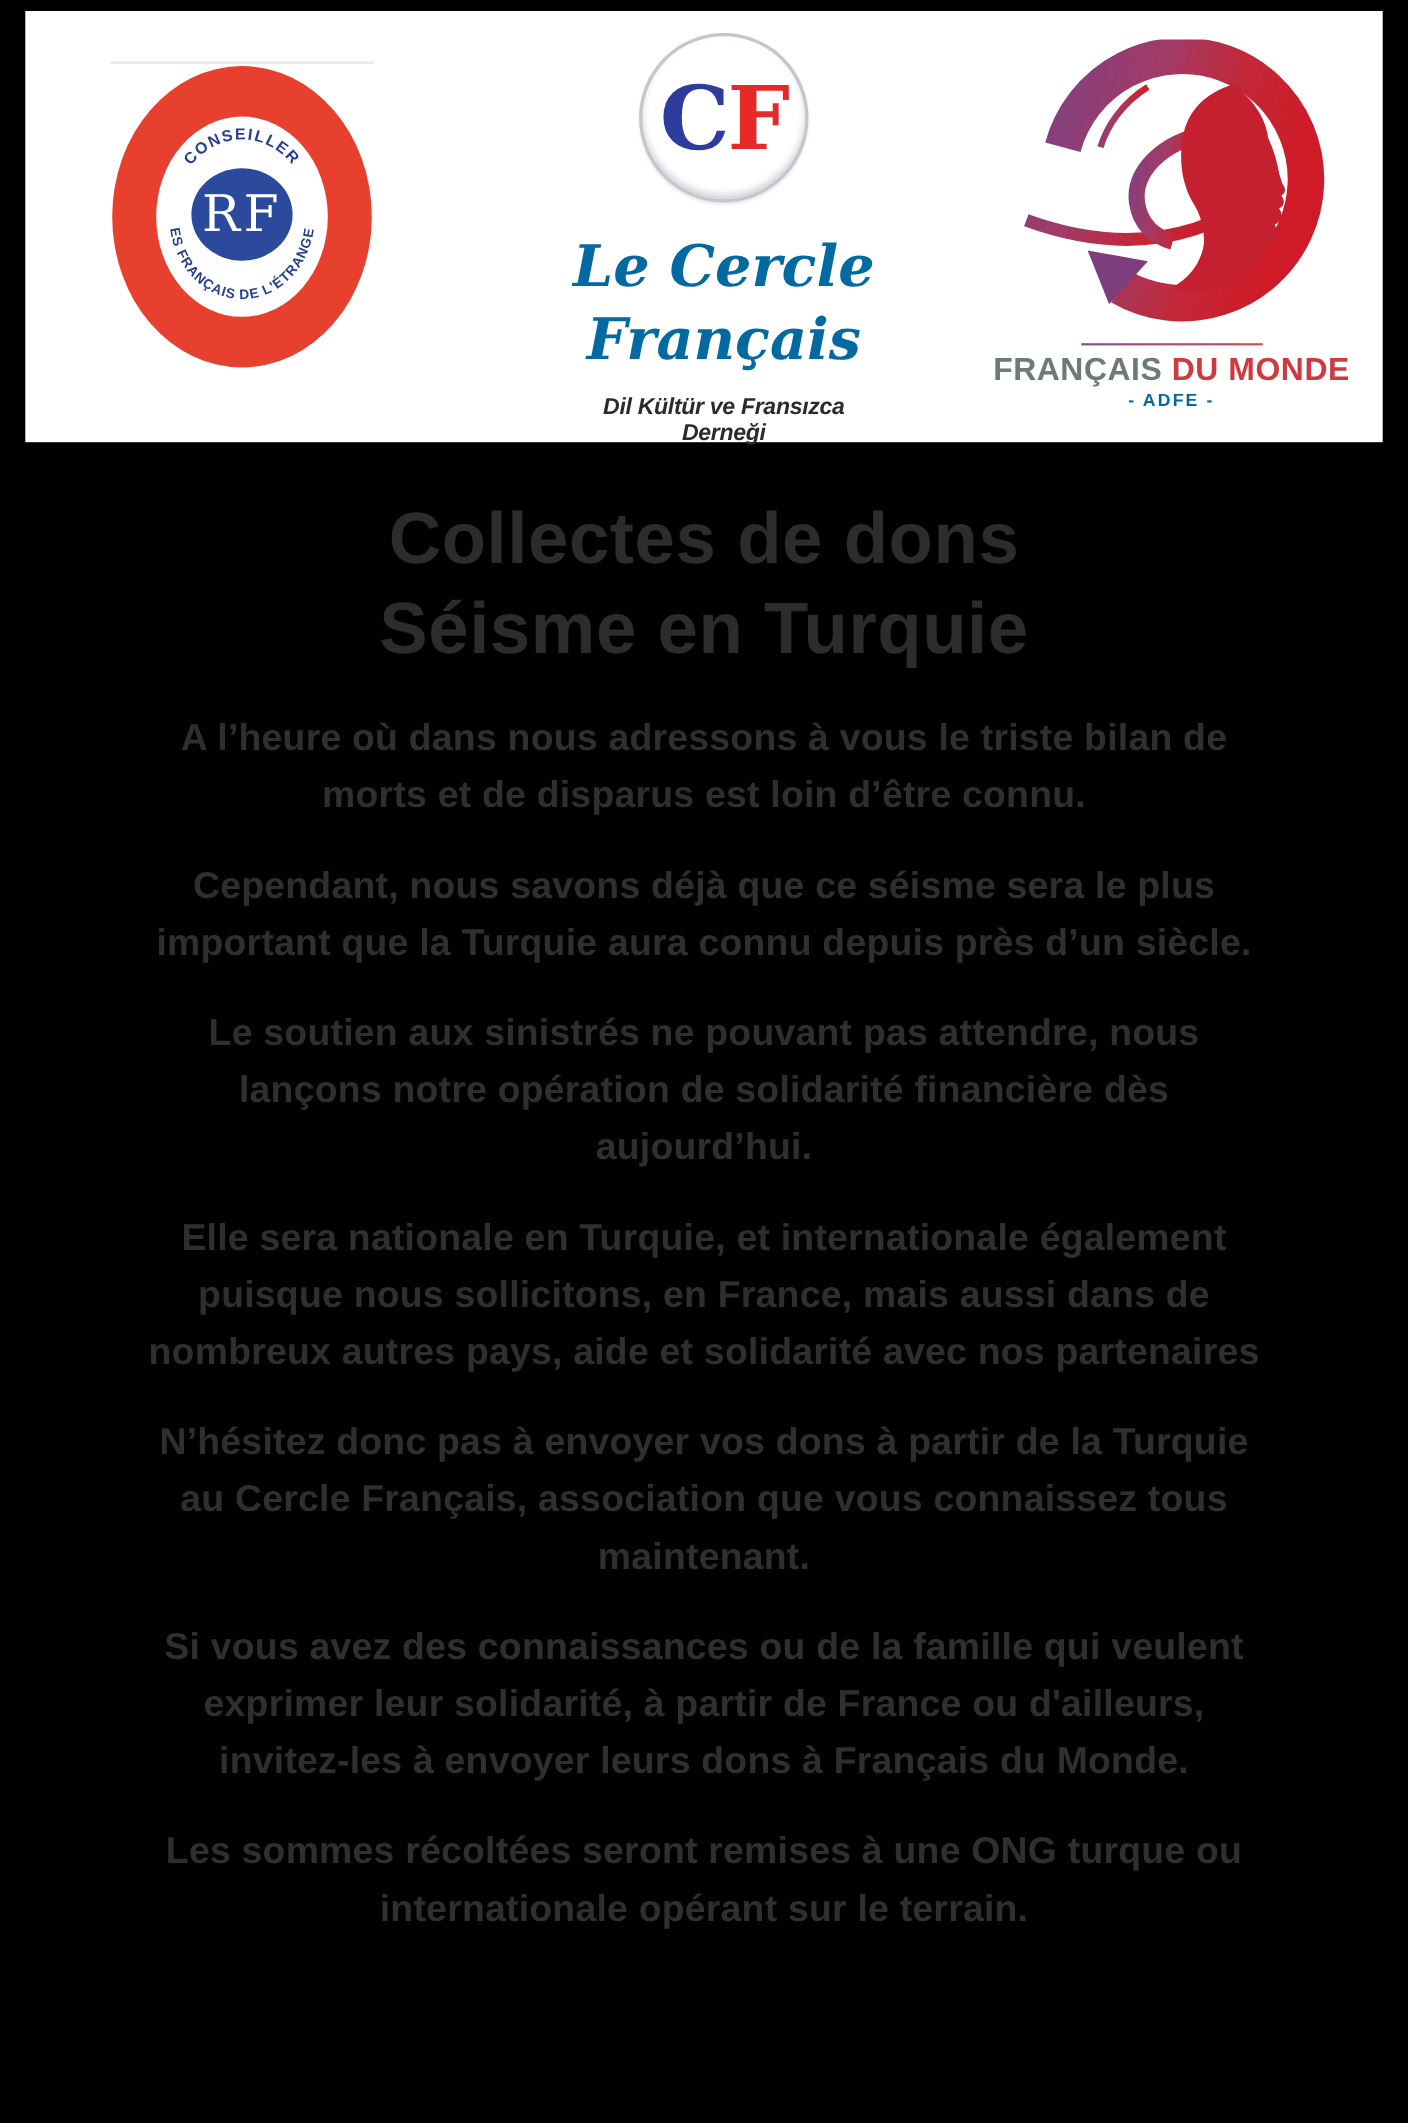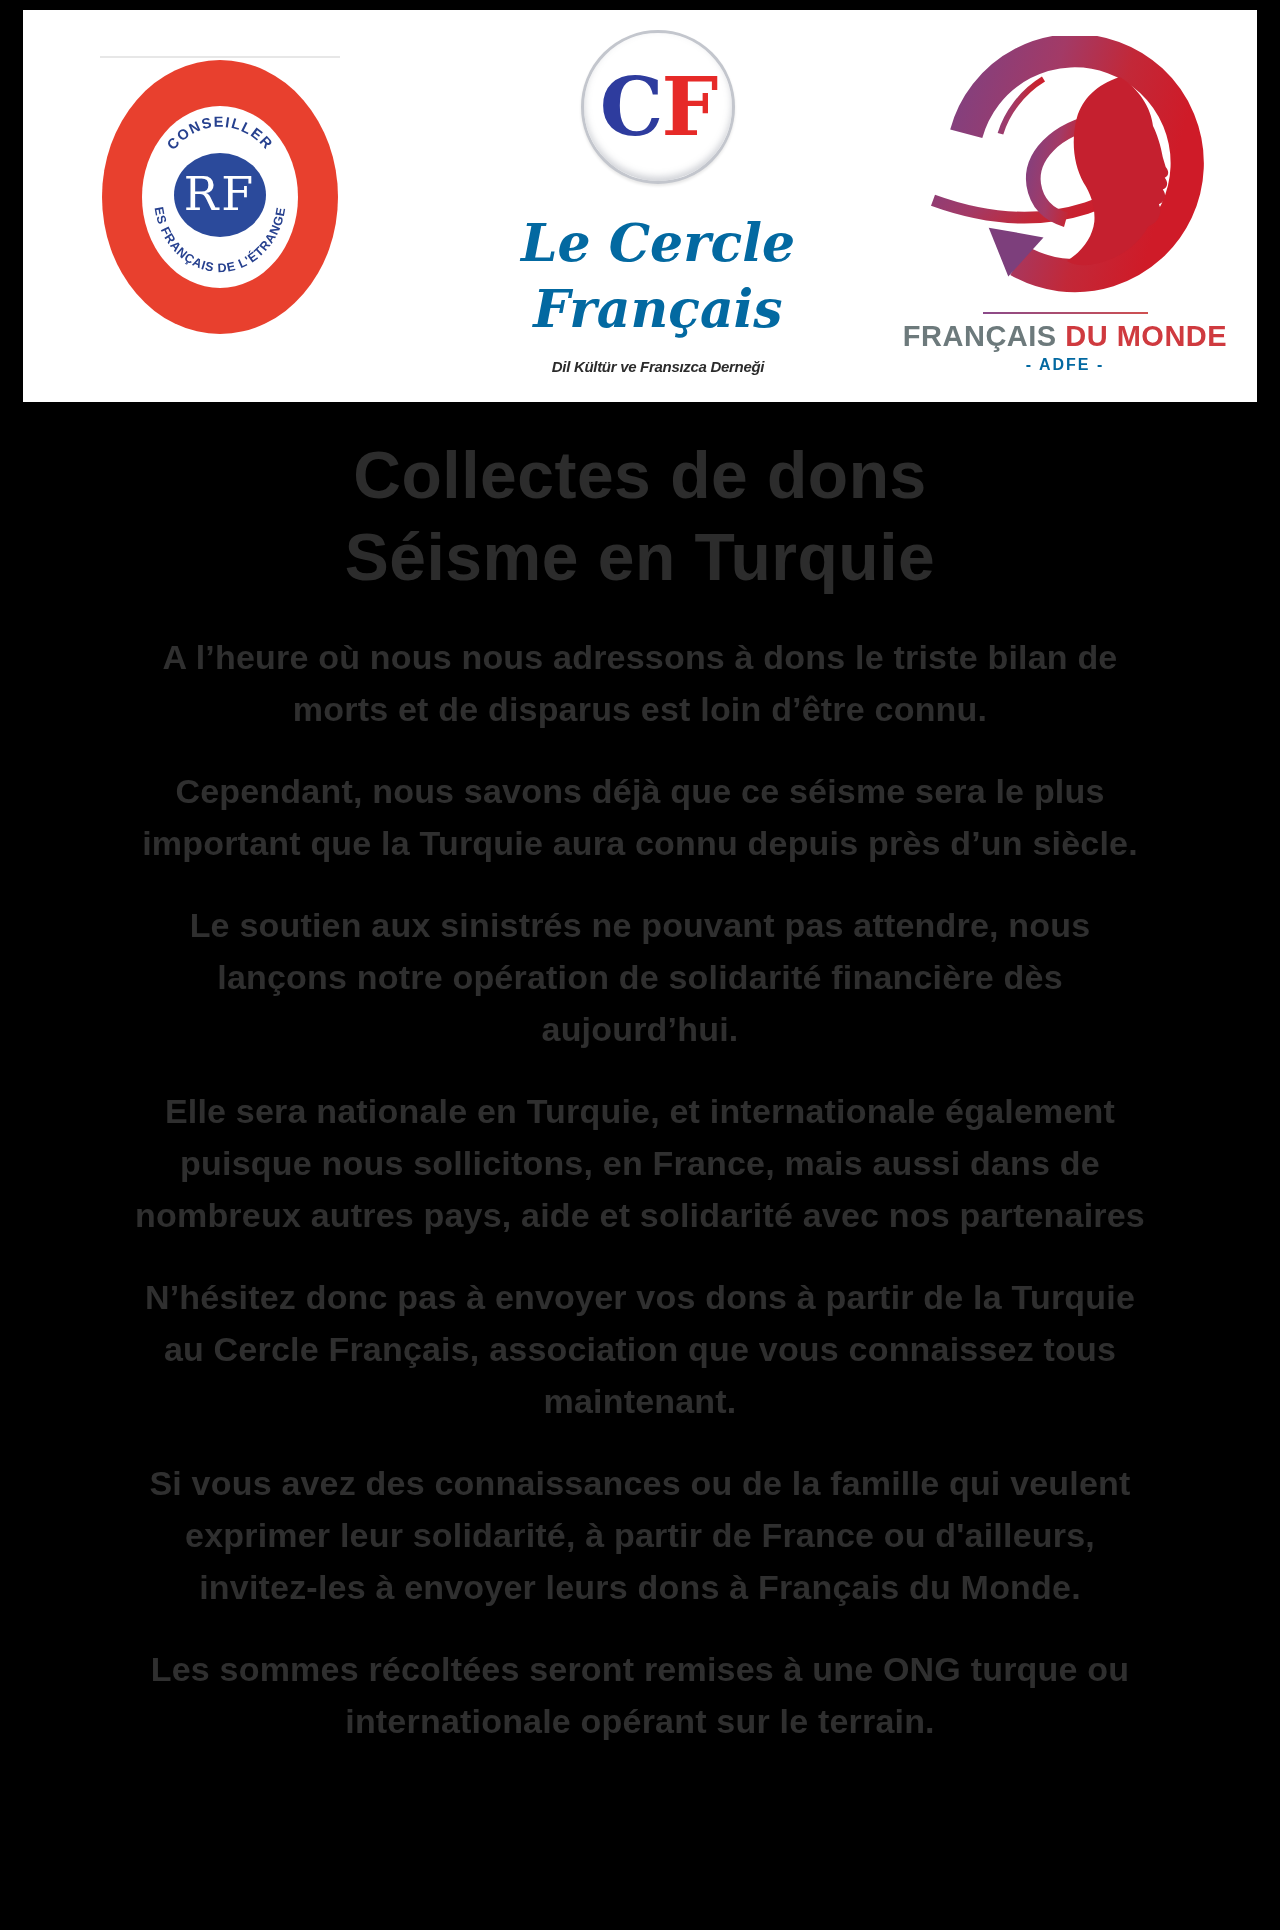--- a/index.html
+++ b/index.html
@@ -27,37 +27,37 @@
     display:flex; align-items:center; justify-content:center;
   }
   .cf-mono { font-family:"DejaVu Serif", serif; font-weight:bold; font-size:80px; line-height:1; letter-spacing:-2px; }
   .cf-c { color:#2e3c9e; }
   .cf-f { color:#e62a28; }
   .cf-name {
     margin-top:26px; font-family:"DejaVu Serif", serif; font-style:italic; font-weight:bold;
     font-size:52px; line-height:66px; color:#0369a1;
   }
   .cf-tagline {
-    margin-top:16px; font-size:15px; font-weight:bold; font-style:italic;
+    margin-top:16px; font-size:21px; font-weight:bold; font-style:italic;
     letter-spacing:-0.3px; color:#2b2b2b;
   }
 
   .fdm-col { position:absolute; left:877px; top:26px; width:330px; text-align:center; }
   .fdm-art { display:block; margin:0 auto; width:280px; height:264px; }
   .fdm-line { width:165px; height:2px; margin:12px auto 6px auto;
     background:linear-gradient(90deg,#8a4a8a,#d05050); }
   .fdm-name { font-size:29px; font-weight:bold; letter-spacing:0.5px; white-space:nowrap; }
   .fdm-name .part1 { color:#6d7a7c; }
   .fdm-name .part2 { color:#cf3a3f;text-align:right; }
   .fdm-sub { margin-top:3px; font-size:16px; font-weight:bold; letter-spacing:2px; color:#0369a1; }
 
   
   .content { position:absolute; left:0; top:402px; width:1280px; text-align:center; }
   .main-title {
-    margin-top:32px; font-size:66px; line-height:82px; font-weight:bold;
+    margin-top:46px; font-size:66px; line-height:82px; font-weight:bold;
     letter-spacing:0.5px; color:#2c2c2c;
   }
   .paras { margin-top:33px; }
   .para {
     font-size:34px; line-height:52px; font-weight:bold; color:#2f2f2f;
     margin:0 auto 30px auto; width:1240px; letter-spacing:0.2px;
   }
   .para:last-child { margin-bottom:0; }
 </style>
 </head>
@@ -120,21 +120,21 @@
   </div>
 </div>
 
 <div class="content">
   <h1 class="main-title">
       <div>Collectes de dons</div>
       <div>Séisme en Turquie</div>
     </h1>
   <div class="paras">
     <div class="para">
-        <div>A l’heure où nous nous adressons à dons le triste bilan de</div>
+        <div>A l’heure où dans nous adressons à vous le triste bilan de</div>
         <div>morts et de disparus est loin d’être connu.</div>
       </div>
     <div class="para">
         <div>Cependant, nous savons déjà que ce séisme sera le plus</div>
         <div>important que la Turquie aura connu depuis près d’un siècle.</div>
       </div>
     <div class="para">
         <div>Le soutien aux sinistrés ne pouvant pas attendre, nous</div>
         <div>lançons notre opération de solidarité financière dès</div>
         <div>aujourd’hui.</div>

